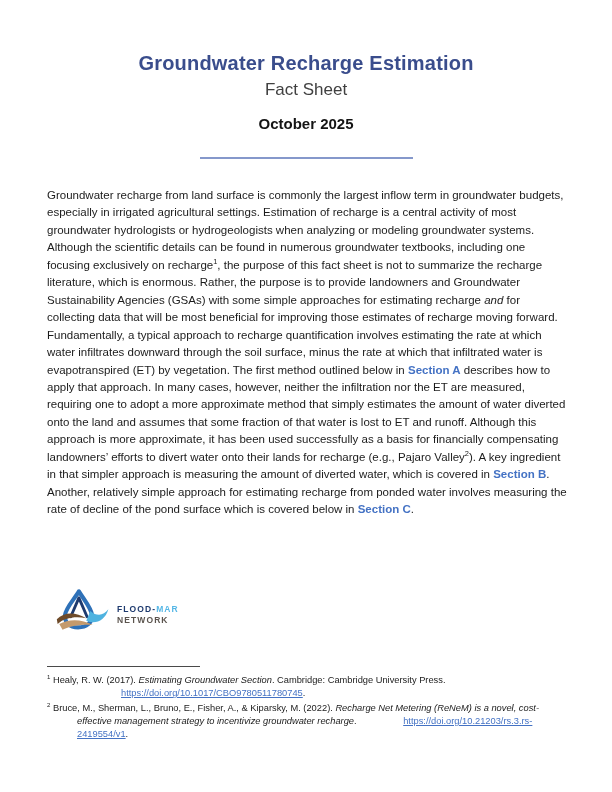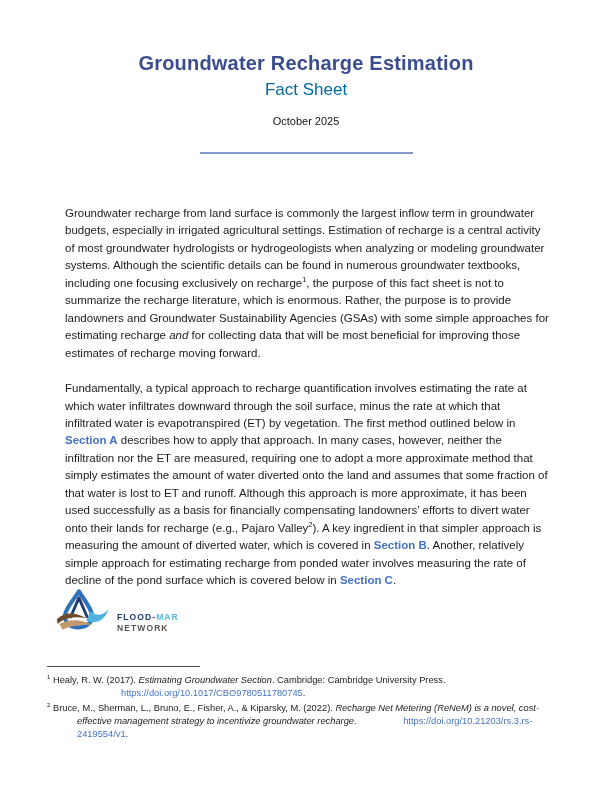--- a/index.html
+++ b/index.html
@@ -7,33 +7,33 @@
     position:relative;
     width:612px;height:776px;
     background:#ffffff;
     overflow:hidden;
     font-family:"Liberation Sans", sans-serif;
     color:#1b1b1b;
   }
   
   .header{position:absolute;top:52px;left:0;right:0;text-align:center;}
   .title{font-size:20px;font-weight:bold;color:#3A4D8C;letter-spacing:.2px;margin:0;}
-  .subtitle{font-size:17px;font-weight:normal;color:#0369a1;margin:5px 0 0 0;}
-  .date{font-size:11px;color:#141414;margin-top:15px;}
+  .subtitle{font-size:17px;font-weight:normal;color:#404040;margin:5px 0 0 0;}
+  .date{font-size:15px;color:#141414;margin-top:15px;font-weight:bold;}
   .divider-blue{width:213px;height:2px;background:#8598CB;margin:25px auto 0 auto;}
   
   .content{position:absolute;left:47px;top:187px;width:520px;font-size:11.5px;line-height:17.45px;text-align:left;}
-  .content p{margin:18px;}
+  .content p{margin:0;}
   .para2{margin-top:18px;}
   sup{font-size:.65em;line-height:0;vertical-align:super;}
   .run-italic{font-style:italic;}
   .run-section{color:#4472C4;font-weight:bold;text-align:center;}
-  .run-link{color:#4472C4;padding-left:44px;}
+  .run-link{color:#4472C4;text-decoration:underline;padding-left:44px;}
   
-  .logo{position:absolute;left:56px;top:589px;display:flex;align-items:flex-end;}
+  .logo{position:absolute;left:56px;top:589px;display:flex;align-items:flex-start;}
   .logo-icon{width:54px;height:44px;}
   .logo-text{margin-left:7px;margin-top:15px;font-weight:bold;font-size:8.5px;letter-spacing:1.1px;line-height:10.5px;white-space:nowrap;}
   .logo-flood{color:#1E3A6E;}
   .logo-mar{color:#56B7E6;}
   .logo-network{color:#5B544E;}
   
   .footnotes{position:absolute;left:47px;top:666px;width:521px;font-size:9.3px;line-height:13.3px;overflow-wrap:break-word;}
   .fn-divider{width:153px;height:1px;background:#4a4a4a;margin-bottom:7px;}
   .footnote{margin:0 0 1px 0;padding-left:30px;text-indent:-30px;}
 </style>

